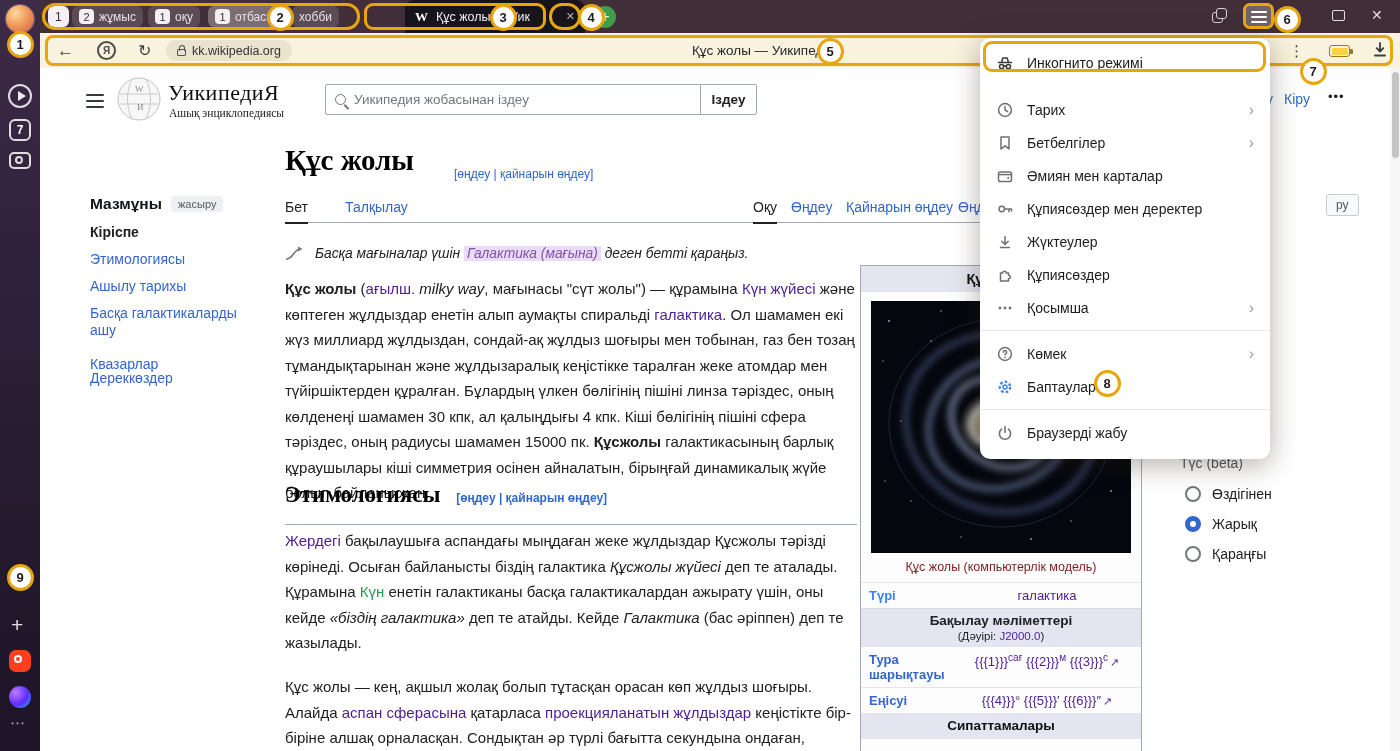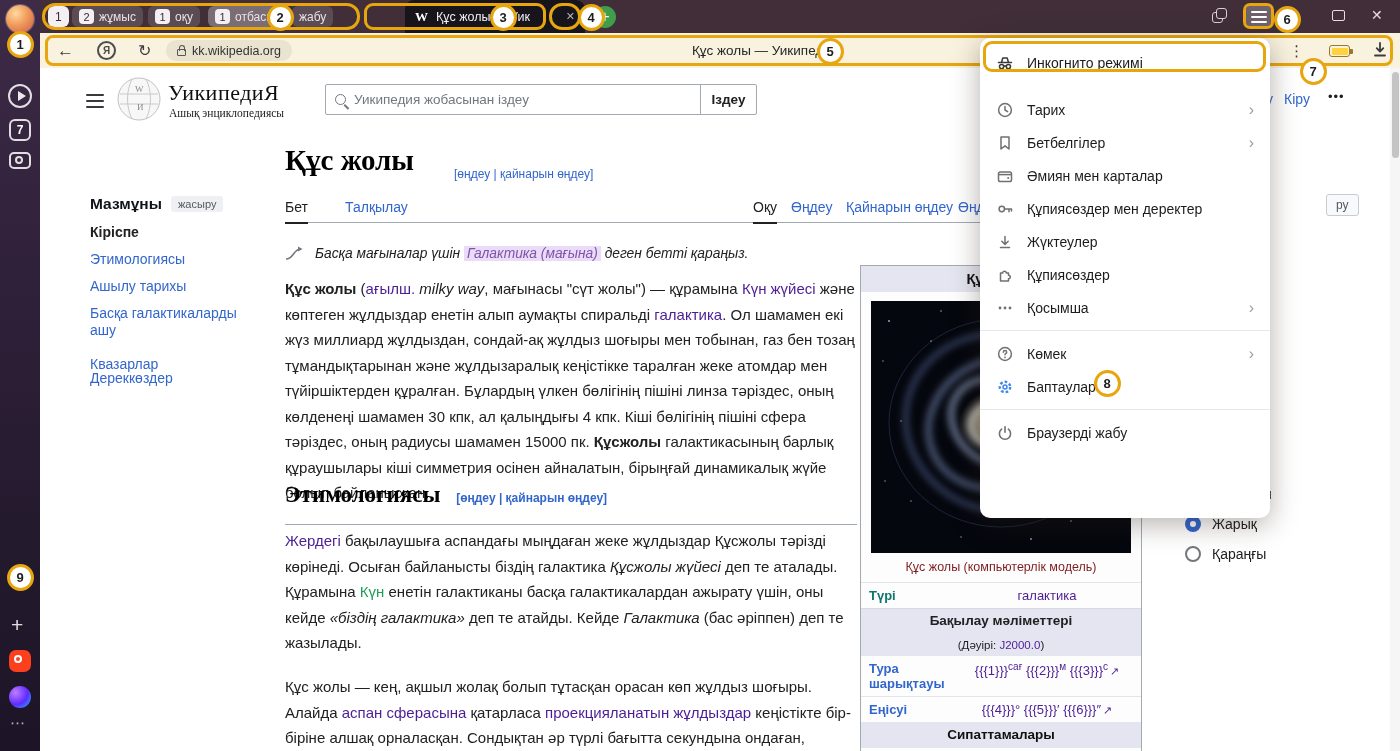--- a/index.html
+++ b/index.html
@@ -113,41 +113,41 @@
 .seg-maglink{color:#8153a8;background:#eadcf8;border-radius:0;padding:0 3px;font-style:italic}
 .seg-sup{vertical-align:super;font-size:10px}
 .seg-ext{font-size:11px;margin-left:2px}
 
 
 .infobox{position:absolute;left:820px;top:197px;width:282px;border:1px solid #a2a9b1;background:#fdfdfd;font-size:13px}
 .ib-h{background:#e4e5f0;text-align:center;font-weight:bold;font-size:14.5px;padding:5px 4px;color:#111}
 .ib-img{padding:9px 10px 4px;display:flex;justify-content:center}
 .ib-cap{text-align:center;font-size:12.5px;padding:3px 6px 8px;color:#7f1d1d}
 .ib-row{display:flex;border-top:1px solid #e3e5ea;padding:5px 8px;align-items:flex-start}
-.ib-row .lbl{width:92px;font-weight:bold;color:#0f766e}
+.ib-row .lbl{width:92px;font-weight:bold;color:#3b82f6}
 .ib-row .lbl.blue{color:#36c}
 .ib-row .val{flex:1;text-align:center}
 .ib-sub{background:#e4e5f0;text-align:center;padding:4px 4px;border-top:1px solid #d7d9e2}
 .ib-sub .t1{font-weight:bold;font-size:13.5px}
-.ib-sub .t2{font-size:11.5px;margin-top:11px}
+.ib-sub .t2{font-size:11.5px;margin-top:2px}
 .ib-stub{height:18px;border-top:1px solid #e3e5ea}
 
 
 .hidepill{position:absolute;left:1286px;top:126px;border:1px solid #c8ccd1;border-radius:3px;padding:3px 9px;font-size:12px;color:#54595d;background:#f8f9fa}
 .app-label{position:absolute;left:1140px;top:387px;font-size:14px;color:#54595d}
 .radio{position:absolute;width:16px;height:16px;border:2px solid #72777d;border-radius:50%;background:#fff}
 .radio.on{border:5px solid #36c}
 .radio-lab{position:absolute;font-size:14px;color:#202122}
 
 
 .scrollbar{position:absolute;left:1390px;top:68px;width:10px;height:683px;background:#f6f6f6;z-index:20}
 .scrollthumb{position:absolute;left:1.5px;top:4px;width:7px;height:86px;background:#c4c4c4;border-radius:4px}
 
 
-.menu{position:absolute;left:980px;top:38px;width:290px;height:480px;background:#fff;border-radius:10px;
+.menu{position:absolute;left:980px;top:38px;width:290px;height:421px;background:#fff;border-radius:10px;
   box-shadow:0 6px 28px rgba(40,30,20,.35);z-index:100;padding-top:8px}
 .m-item{height:33px;display:flex;align-items:center;padding:0 16px;gap:13px;font-size:14px;color:#1c1c1e}
 .m-item svg{flex:0 0 18px}
 .m-item .chev{margin-left:auto;color:#9d9d9d;font-size:16px}
 .m-sep{height:1px;background:#e8e8e8;margin:6px 0}
 .m-gap{height:14px}
 
 
 .abox{position:absolute;border:3px solid #e7a50e;border-radius:9px;pointer-events:none}
 .abox.z60{z-index:60}
@@ -187,21 +187,21 @@
     </div>
     <div class="chip" style="left:108px">
       <span class="num">1</span>
       <span>оқу</span>
     </div>
     <div class="chip sel" style="left:168px">
       <span class="num">1</span>
       <span>отбасы</span>
     </div>
     <div class="chip" style="left:252px">
-        <span>жабу</span>
+        <span>хобби</span>
       </div>
 
     <div class="tab-active">
       <span class="fav">W</span>
       <span class="tab-title">Құс жолы — Уик</span>
       <span class="tab-close">✕</span>
     </div>
     <div class="tab-plus">+</div>
 
     <div class="panelsico">

